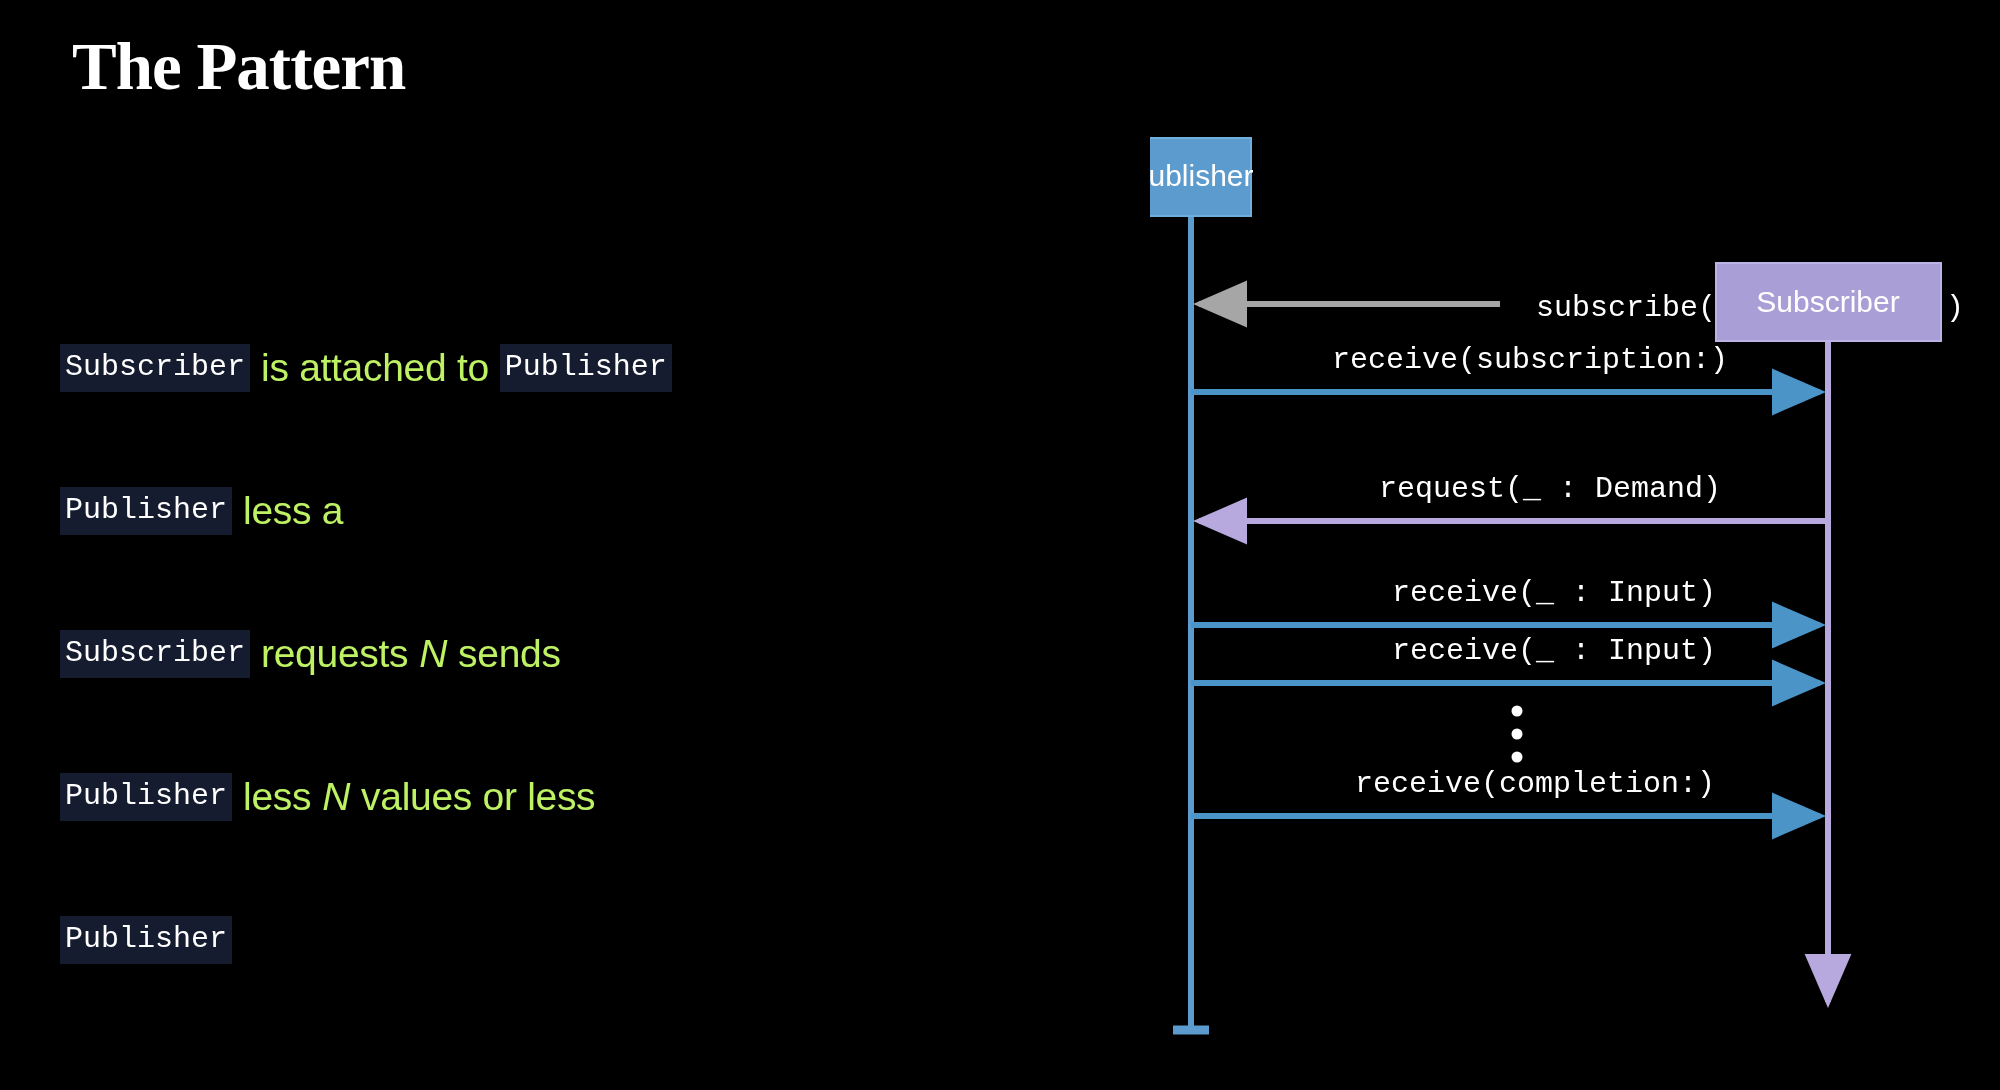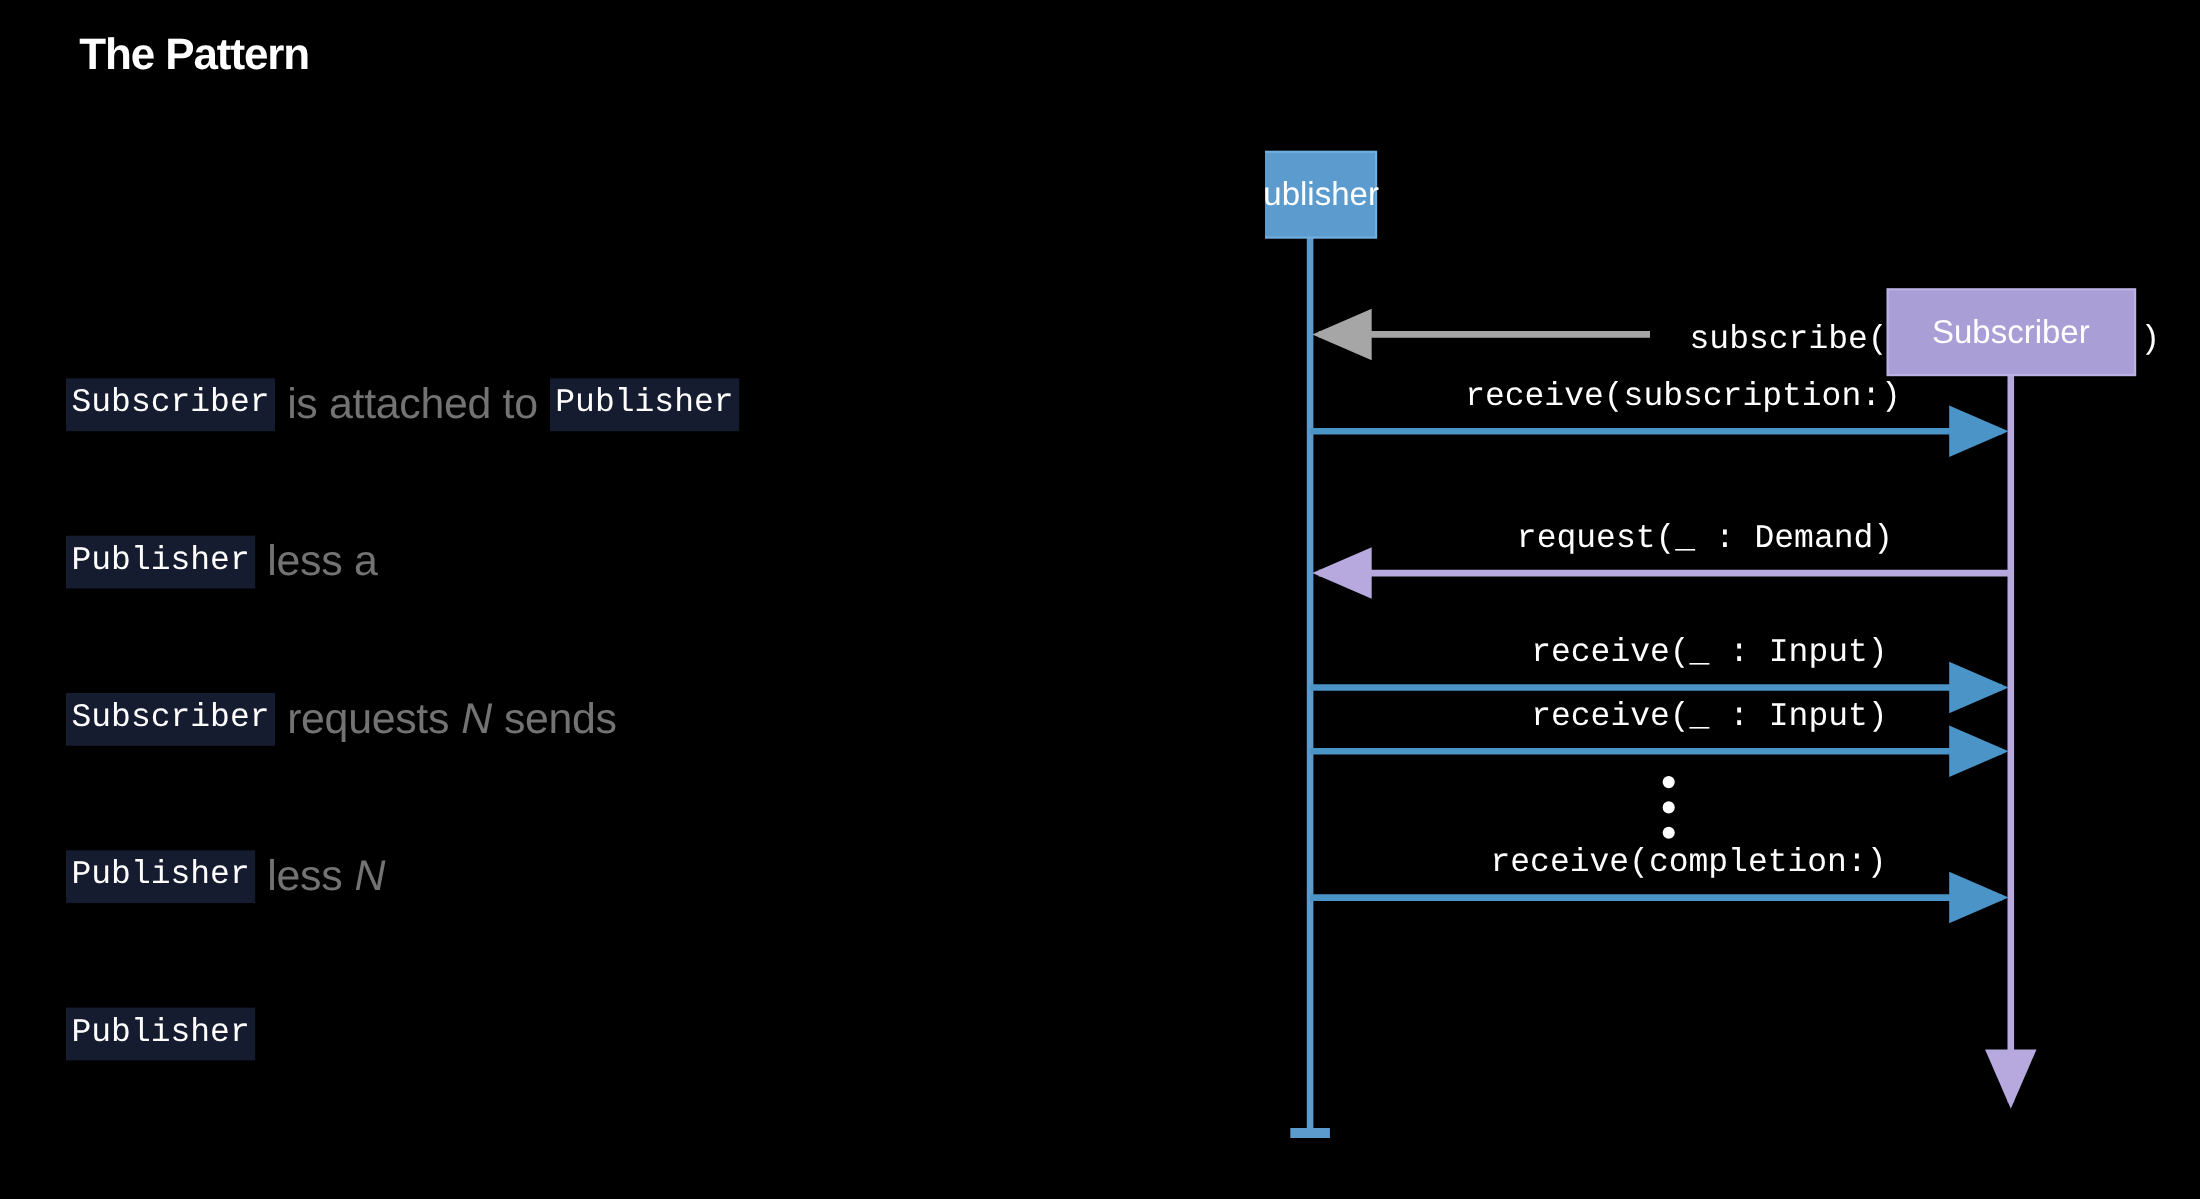--- a/index.html
+++ b/index.html
@@ -14,44 +14,45 @@
     overflow: hidden;
     font-family: "Liberation Sans", sans-serif;
     -webkit-font-smoothing: antialiased;
   }
 
   
   .page-title {
     position: absolute;
     left: 72px;
     top: 28px;
-    font-size: 40px;
+    font-size: 67px;
     font-weight: bold;
     color: #ffffff;
     letter-spacing: -1px;
     white-space: nowrap;
+    font-family: Liberation Serif, serif;
   }
 
   
   .bullet-list {
     position: absolute;
     left: 60px;
     top: 296px;
     width: 860px;
   }
   .bullet-line {
     height: 143px;
     display: flex;
     align-items: center;
     white-space: nowrap;
   }
   .prose {
     font-family: "Liberation Sans", sans-serif;
     font-size: 39px;
-    color: #737373;
+    color: #bef264;
     line-height: 1;
     letter-spacing: -0.3px;
   }
   .prose.italic { font-style: italic; }
   .code-chip {
     font-family: "Liberation Mono", "DejaVu Sans Mono", monospace;
     font-size: 30px;
     color: #ffffff;
     background: #161c30;
     padding: 8px 5px 10px 5px;
@@ -125,20 +126,21 @@
       <span class="prose">sends</span>
   </div>
 
   <div class="bullet-line">
     <span class="code-chip">Publisher</span>
       <span class="sp"></span>
       <span class="prose">less</span>
       <span class="sp"></span>
       <span class="prose italic">N</span>
       <span class="sp"></span>
+      <span class="prose">values or less</span>
   </div>
 
   <div class="bullet-line">
     <span class="code-chip">Publisher</span>
       <span class="sp"></span>
   </div>
 
 </div>
 
 <div class="diagram">

